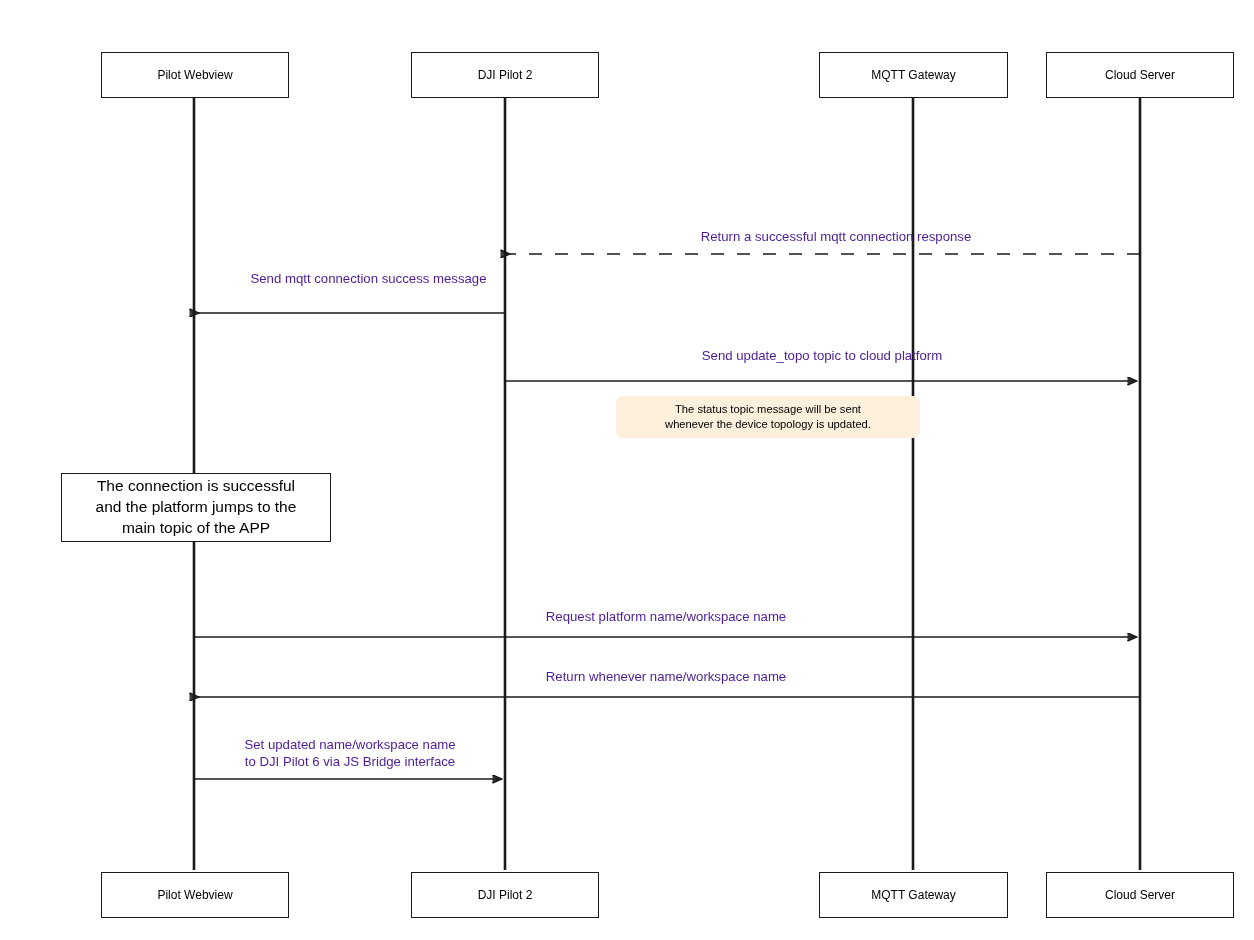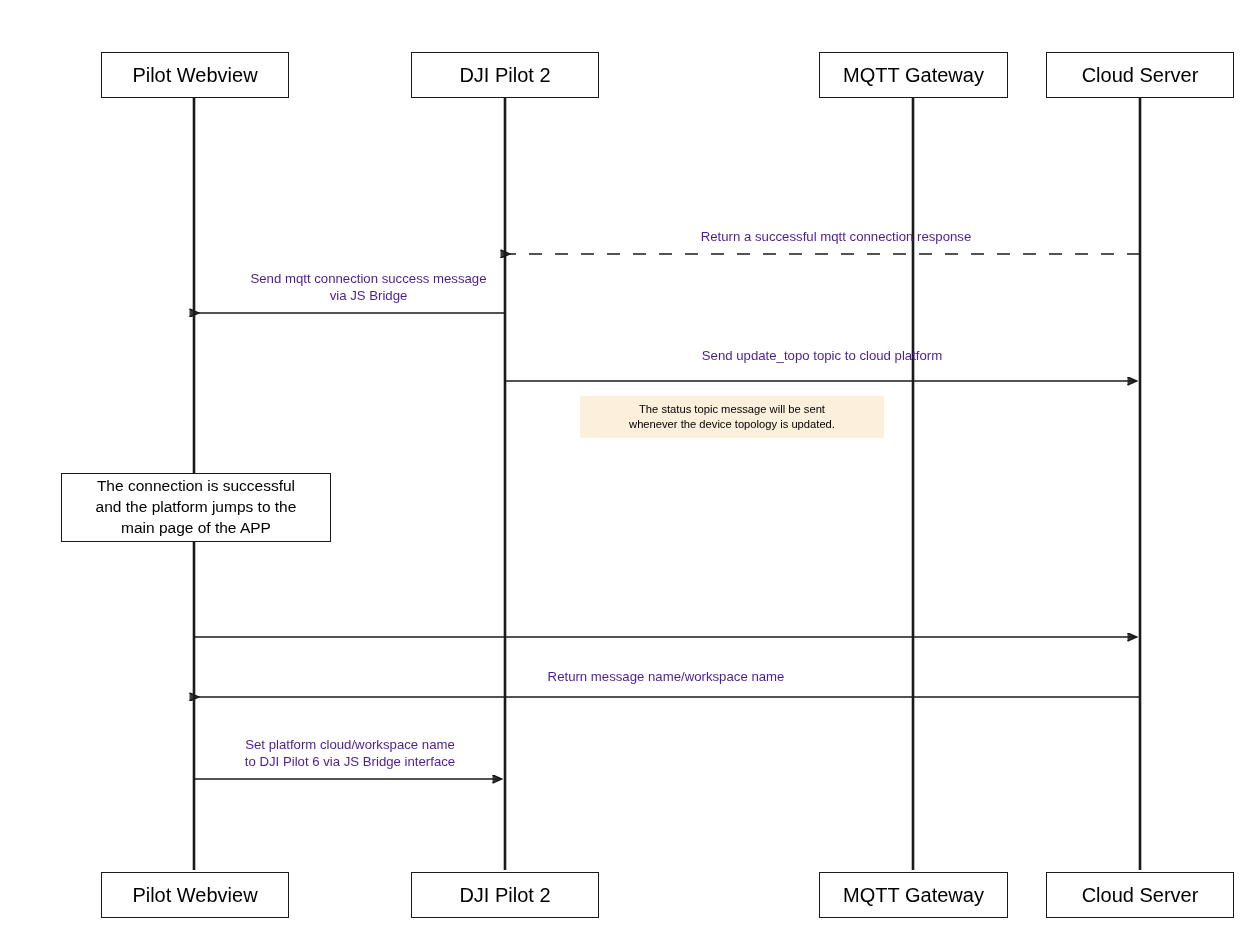--- a/index.html
+++ b/index.html
@@ -27,47 +27,48 @@
     height: 940px;
   }
   .lifeline-box {
     position: absolute;
     box-sizing: border-box;
     border: 1.4px solid #1a1a1a;
     background: #ffffff;
     display: flex;
     align-items: center;
     justify-content: center;
-    font-size: 20px;
+    font-size: 12px;
     line-height: 1.2;
     color: #000000;
     white-space: nowrap;
   }
   .msg-label {
     position: absolute;
     box-sizing: border-box;
     font-size: 13.2px;
     line-height: 1.28;
     color: #4c1d95;
     text-align: center;
     background: transparent;
   }
   .note-box {
     position: absolute;
     box-sizing: border-box;
     background: #fcefdc;
-    border-radius: 1px;
+    border-radius: 7px;
     font-size: 11.2px;
     line-height: 1.38;
     color: #000000;
     text-align: center;
     display: flex;
     align-items: center;
     justify-content: center;
     padding: 5px 10px;
+    margin-left: 36px;
   }
   .big-note {
     position: absolute;
     box-sizing: border-box;
     background: #ffffff;
     border: 1.4px solid #1a1a1a;
     font-size: 15.5px;
     line-height: 1.34;
     color: #000000;
     text-align: center;
@@ -136,45 +137,47 @@
   <div class="lifeline-box" style="left:1046px; top:872px; width:188px; height:46px;">
     <span>Cloud Server</span>
   </div>
 
   <div class="msg-label" style="left:521px; top:229px; width:630px;">
     <div>Return a successful mqtt connection response</div>
   </div>
 
   <div class="msg-label" style="left:196px; top:271px; width:345px;">
     <div>Send mqtt connection success message</div>
-    <div>via JS Bridge</div>
   </div>
 
   <div class="msg-label" style="left:507px; top:348px; width:630px;text-align:center;">
     <div>Send update_topo topic to cloud platform</div>
   </div>
 
+  <div class="msg-label" style="left:196px; top:609px; width:940px;">
+    <div>Request platform name/workspace name</div>
+  </div>
 
   <div class="msg-label" style="left:196px; top:669px; width:940px;">
-    <div>Return message name/workspace name</div>
+    <div>Return whenever name/workspace name</div>
   </div>
 
   <div class="msg-label" style="left:196px; top:737px; width:308px;">
-    <div>Set platform cloud/workspace name</div>
+    <div>Set updated name/workspace name</div>
     <div>to DJI Pilot 6 via JS Bridge interface</div>
   </div>
 
   <div class="note-box" style="left:580px; top:396px; width:304px; height:42px;">
     <div>
       <div>The status topic message will be sent</div>
       <div>whenever the device topology is updated.</div>
     </div>
   </div>
 
   <div class="big-note" style="left:61px; top:473px; width:270px; height:69px;">
     <div>
       <div>The connection is successful</div>
       <div>and the platform jumps to the</div>
-      <div>main page of the APP</div>
+      <div>main topic of the APP</div>
     </div>
   </div>
 
 </div>
 
 </body></html>

